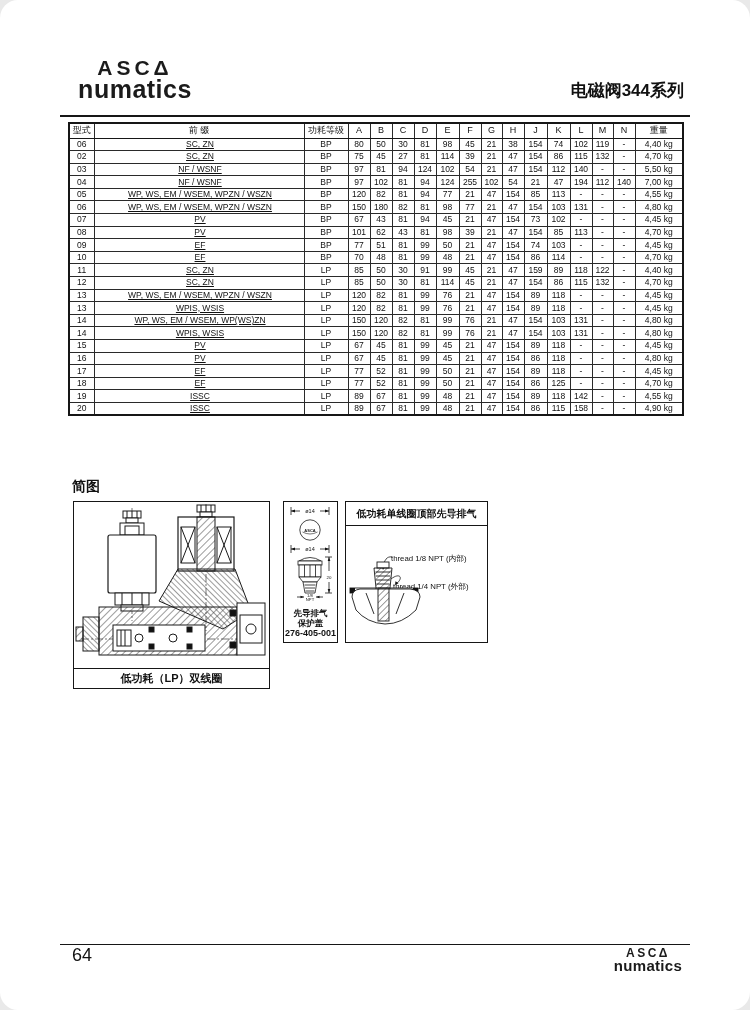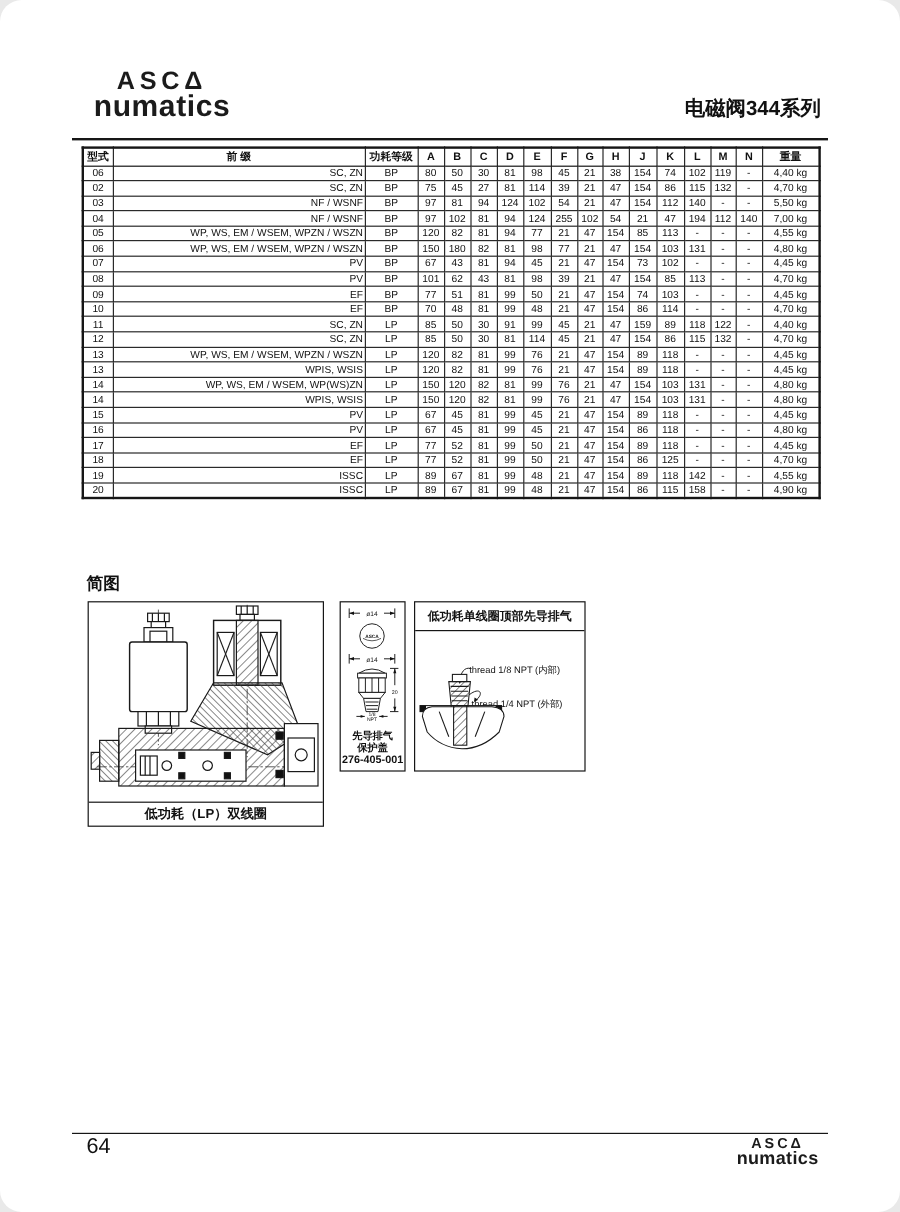--- a/index.html
+++ b/index.html
@@ -29,22 +29,22 @@
   
   .dim-table {
     position:absolute; left:68px; top:122px; width:614px;
     border-collapse:collapse; table-layout:fixed;
     font-size:8.5px; color:#111; border:2px solid #161616;
   }
   .dim-table th, .dim-table td {
     border:1px solid #2a2a2a; text-align:center; padding:0 1px;
     height:12.6px; line-height:1.05; overflow:hidden; white-space:nowrap;
   }
-  .dim-table th { font-size:9px; height:15px; font-weight:bold; border-bottom:1.5px solid #161616;margin-top:36px; }
-  .dim-table td.col-prefix { text-align:right; padding-left:3px; }
+  .dim-table th { font-size:9px; height:15px; font-weight:normal; border-bottom:1.5px solid #161616;margin-top:36px; }
+  .dim-table td.col-prefix { text-align:center; padding-left:3px;text-decoration:underline; }
   
   .section-label { position:absolute; left:72px; top:478px; font-size:14px; font-weight:bold; }
   .box { position:absolute; border:1.5px solid #161616; background:#fff; }
   #box-left  { left:73px;  top:501px; width:197px; height:188px; }
   #box-left svg { position:absolute; left:1px; top:1px; }
   #box-left .caption {
     position:absolute; left:0; right:0; bottom:0; height:20px;
     border-top:1.5px solid #161616; display:flex; align-items:center; justify-content:center;
     font-weight:bold; font-size:11px;
   }

